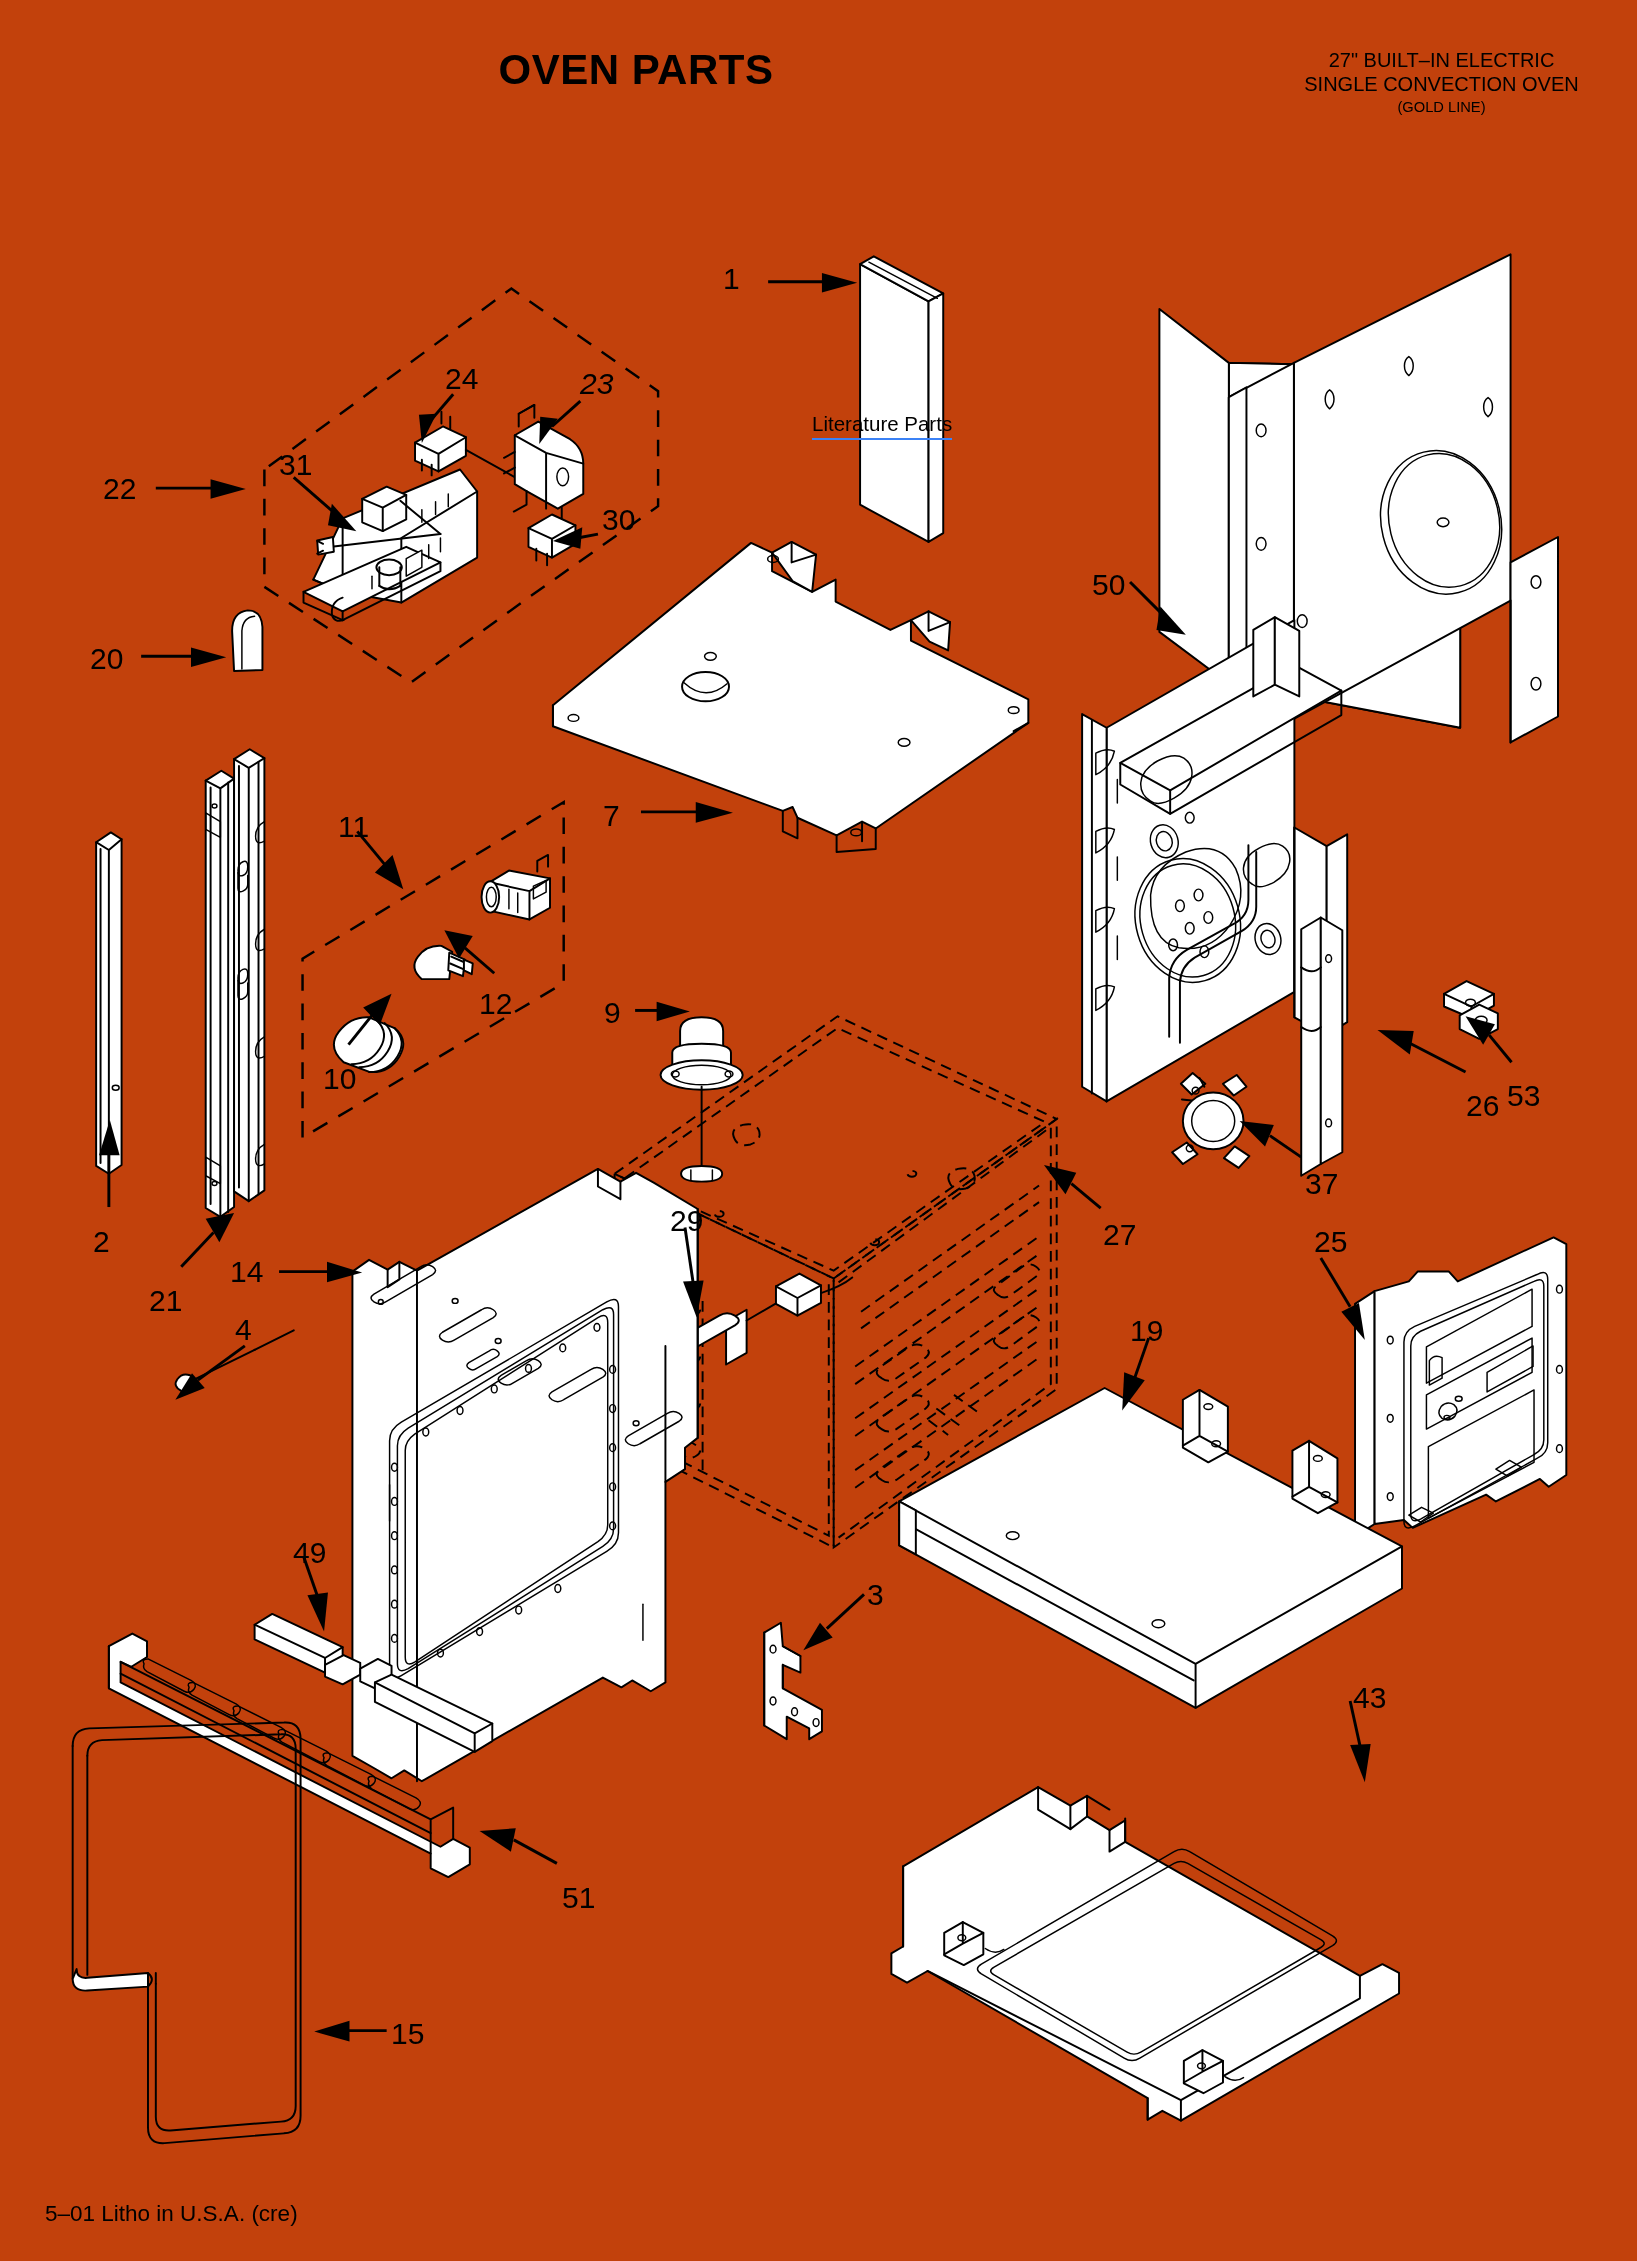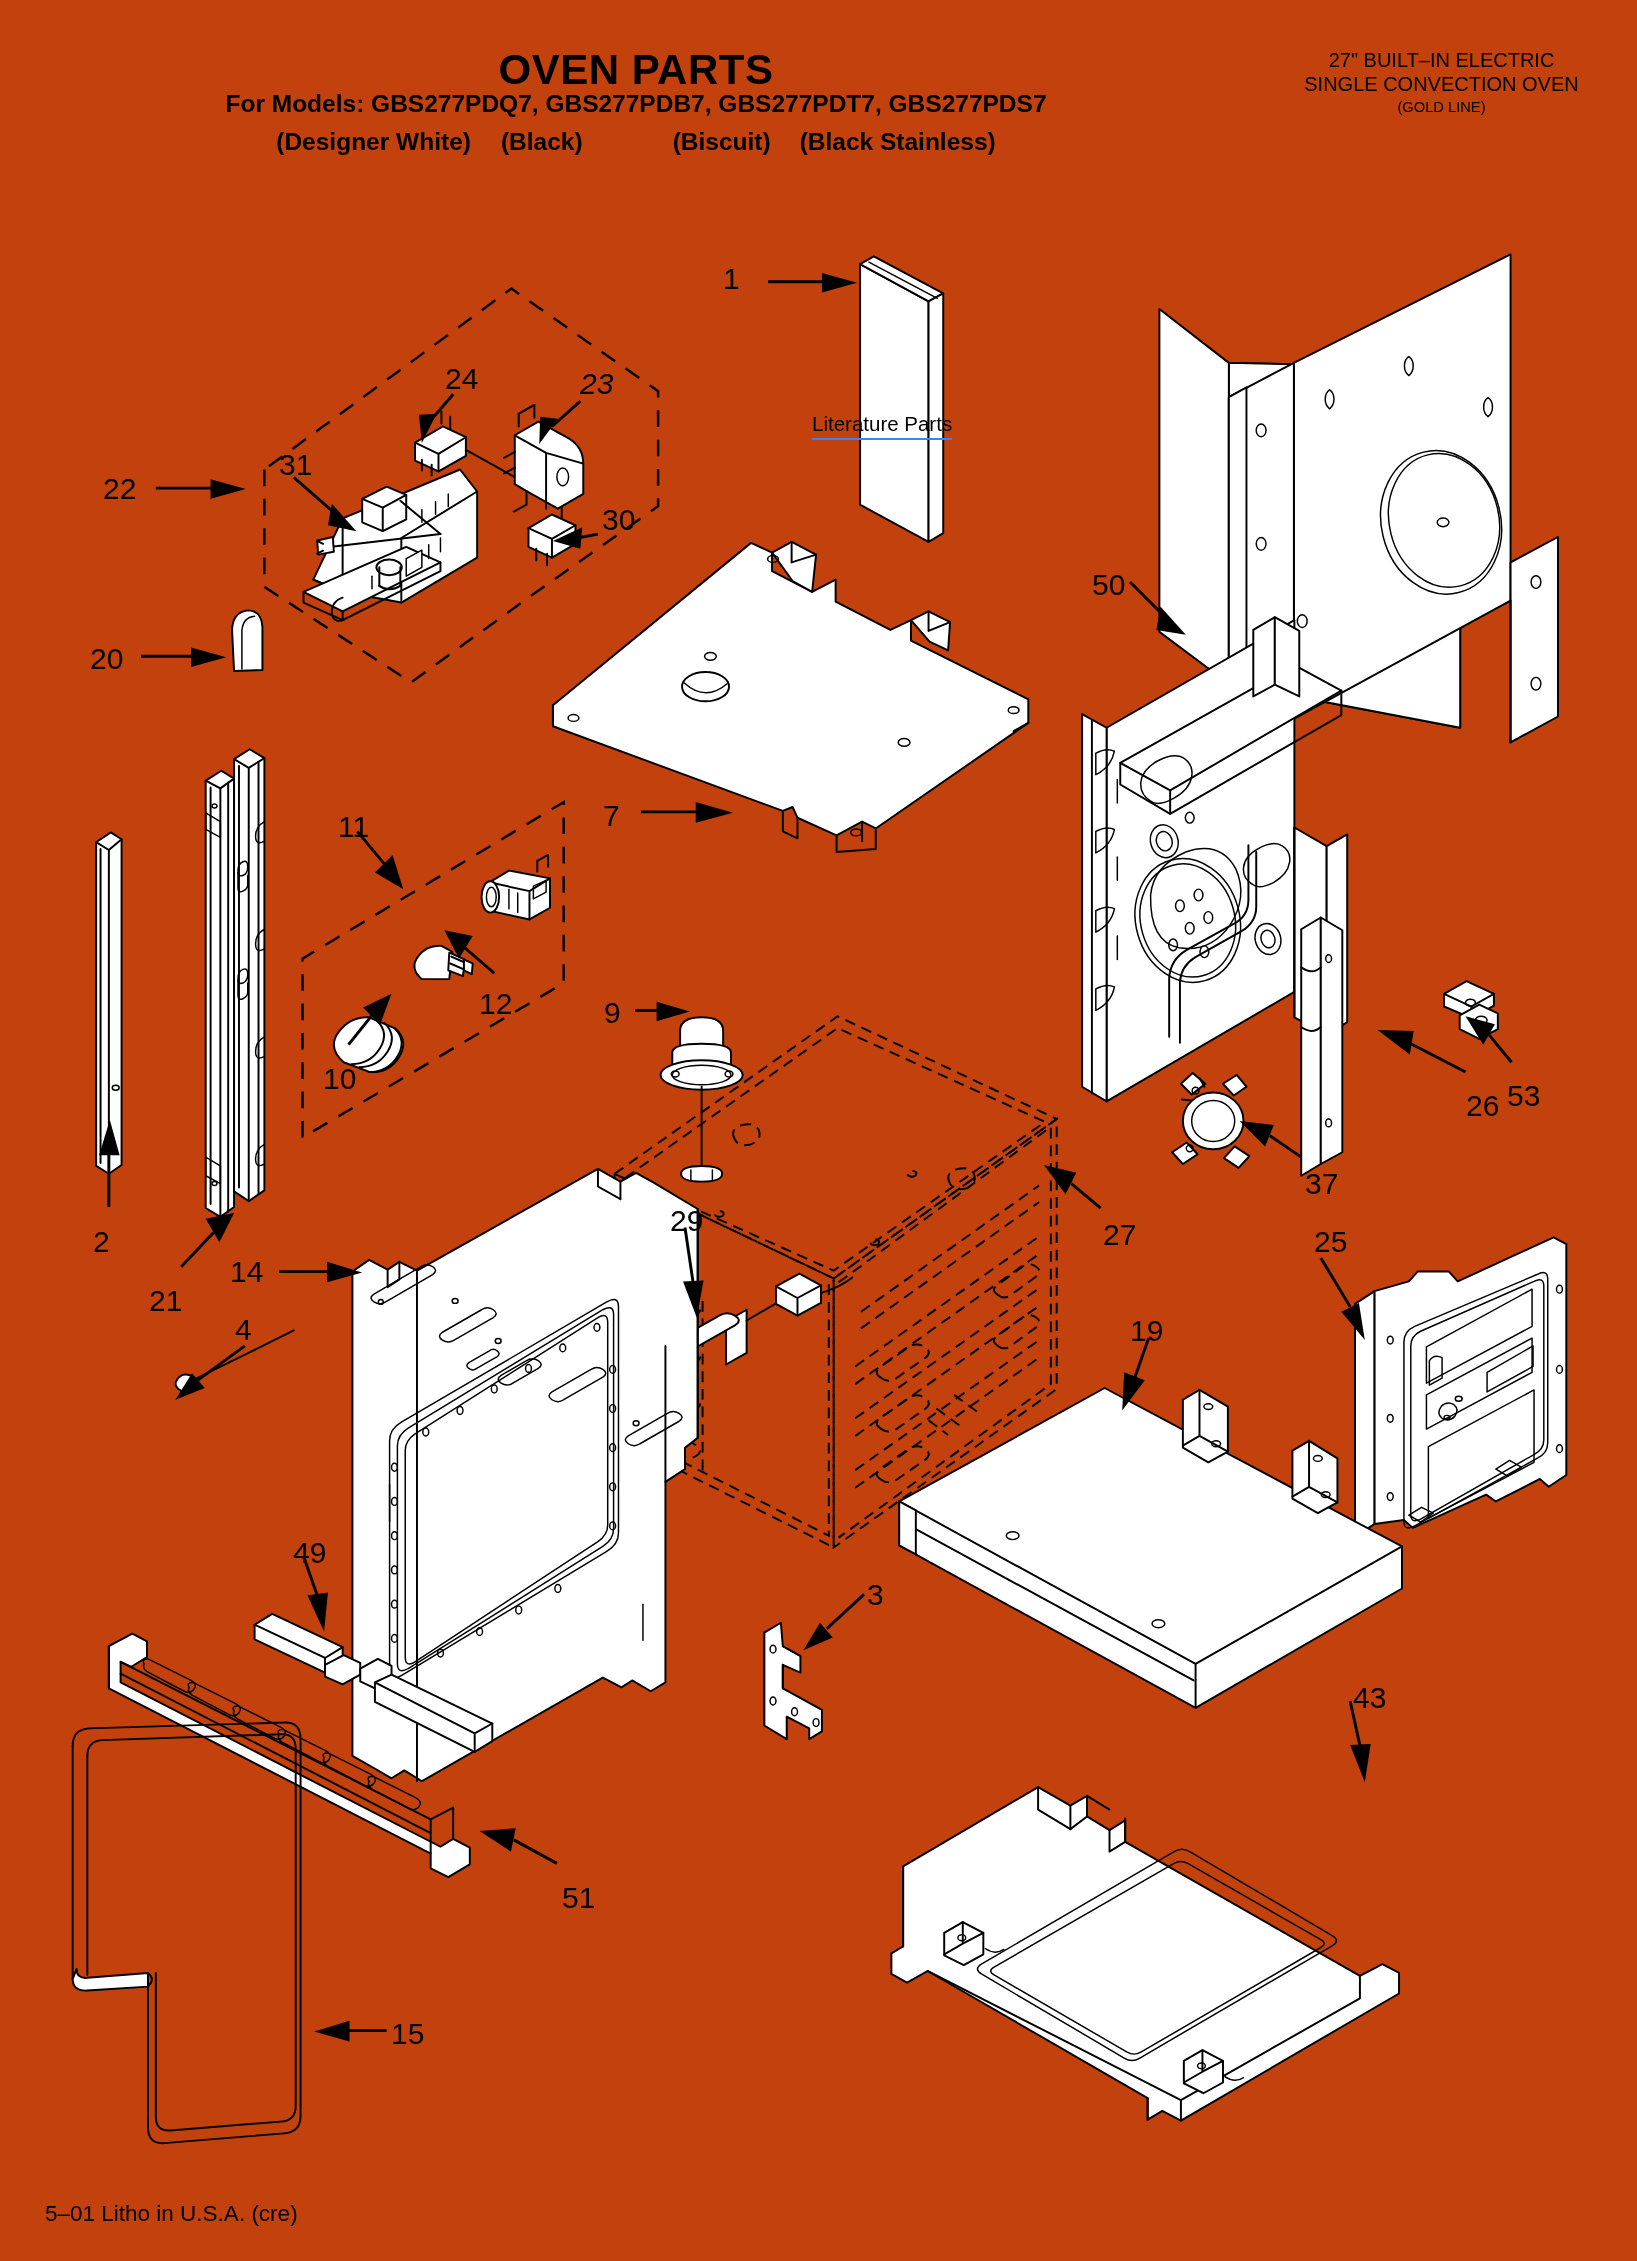--- a/index.html
+++ b/index.html
@@ -77,24 +77,20 @@
   #art .dashp{ fill:none; stroke:#000; stroke-width:4.0; stroke-dasharray:22 14; stroke-linecap:butt; }
   #art .lead { fill:none; stroke:#000; stroke-width:6.0; stroke-linecap:butt; }
 </style>
 </head>
 <body>
 
 <div id="sheet">
 
   <div id="header">
     <div class="hdr-title">OVEN PARTS</div>
-    <div class="hdr-models">For Models: GBS277PDQ7, GBS277PDB7, GBS277PDT7, GBS277PDS7</div>
-    <div class="hdr-colors">
-      <span class="c1">(Designer White)</span><span class="c2">(Black)</span><span class="c3">(Biscuit)</span><span class="c4">(Black Stainless)</span>
-    </div>
     <div class="hdr-right">
       <div class="l1">27" BUILT–IN ELECTRIC</div>
       <div class="l2">SINGLE CONVECTION OVEN</div>
       <div class="l3">(GOLD LINE)</div>
     </div>
   </div>
 
   <svg id="art" viewBox="0 0 3348 4623">
 
     <g>

